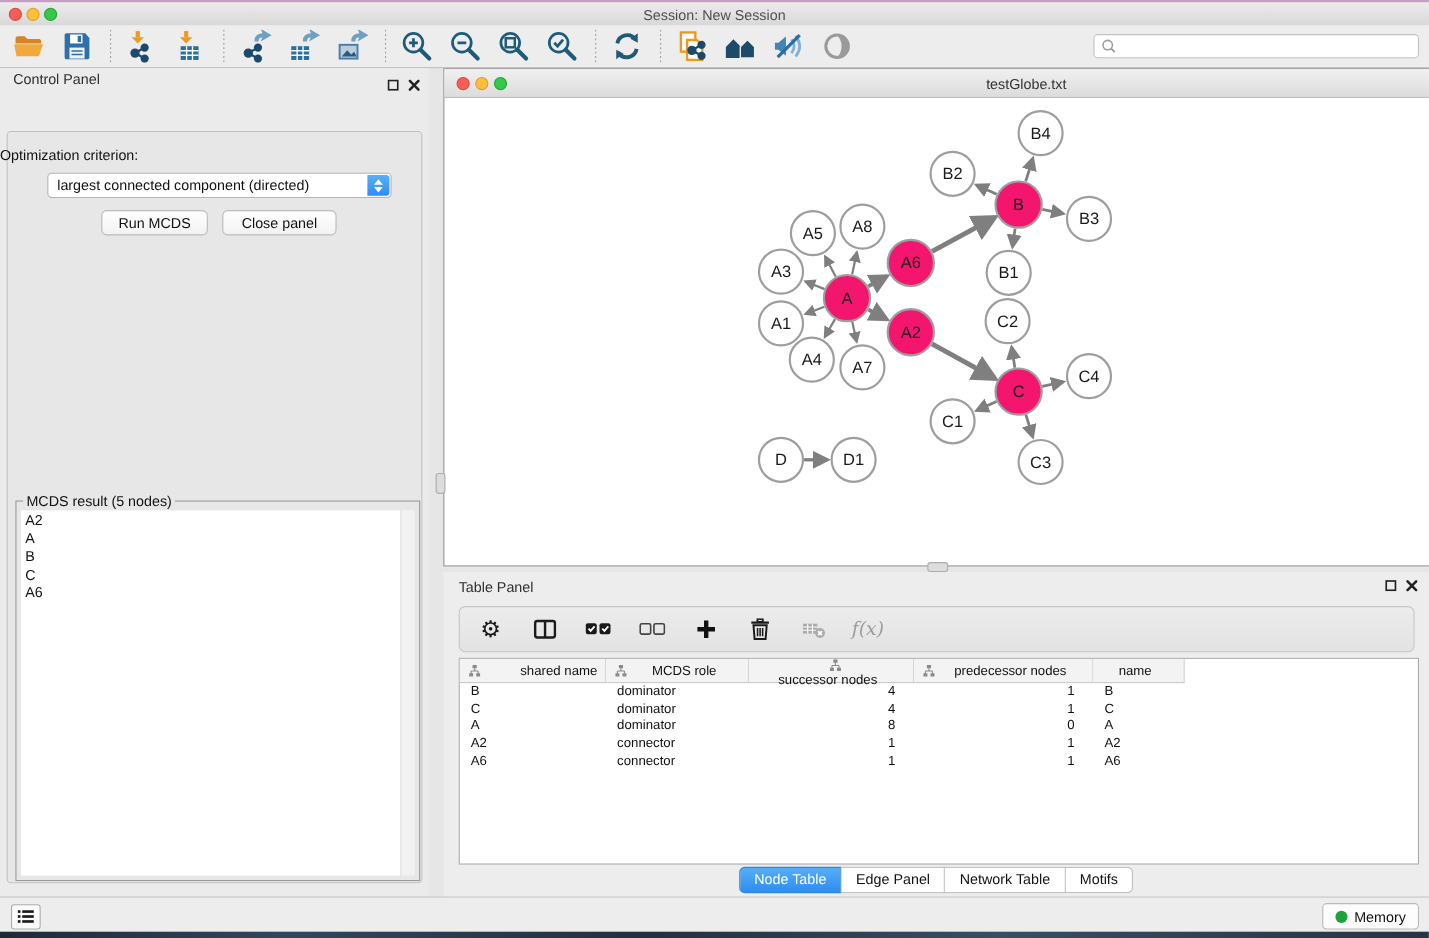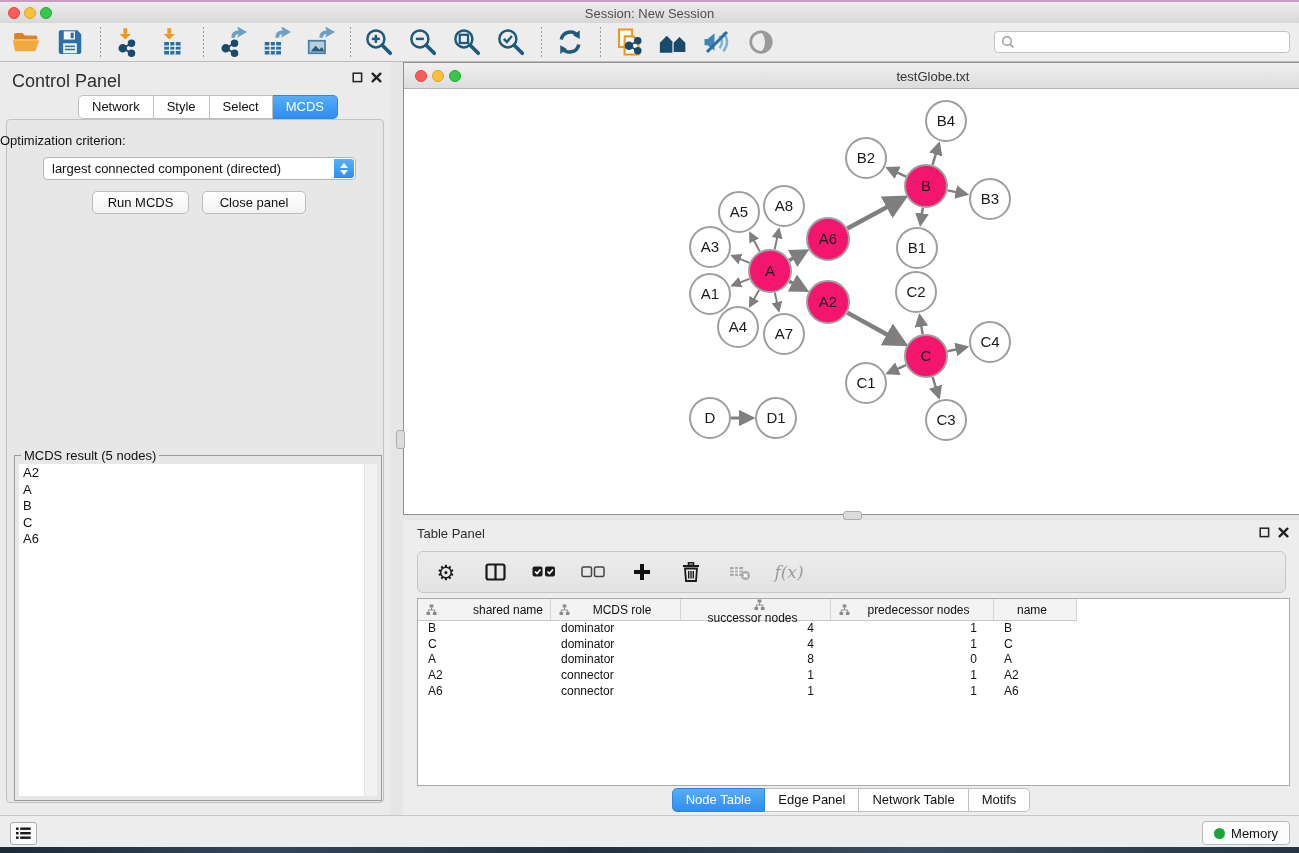--- a/index.html
+++ b/index.html
@@ -20,21 +20,21 @@
     background:#EDEDED; border-bottom:1px solid #BEBEBE; display:flex; align-items:center; padding-left:10px; }
   .tb-icon { width:32px; height:32px; display:flex; align-items:center; justify-content:center; margin-right:12px; flex:0 0 auto; }
   .tb-sep { width:1px; height:30px; margin:0 12px 0 2px; flex:0 0 auto;
     background-image:linear-gradient(#9A9A9A 40%, transparent 40%); background-size:1px 4px; }
   .search-box { position:absolute; right:9px; top:8px; width:296px; height:22px; background:#fff;
     border:1px solid #C2C2C2; border-radius:4px; display:flex; align-items:center; padding:0 6px; }
   .search-box input { border:none; outline:none; flex:1; font-size:12px; font-family:"Liberation Sans",sans-serif; background:transparent; margin-left:4px; }
 
   
   .control-panel { position:absolute; left:0; top:62px; width:390px; height:753px; background:#EBEBEB; }
-  .panel-head { position:absolute; left:12px; top:9px; font-size:18px; color:#2E2E2E; }
+  .panel-head { position:absolute; left:12px; top:2px; font-size:13px; color:#2E2E2E; }
   .win-btns { position:absolute; right:8px; top:10px; display:flex; gap:8px; align-items:center; }
   .cp-tabs { position:absolute; left:78px; top:33px; display:flex; }
   .tab-seg { font-size:13px; color:#111; background:#fff; border:1px solid #BFBFBF; border-left:none;
     padding:3px 13px 4px; line-height:15px; }
   .tab-seg:first-child { border-left:1px solid #BFBFBF; border-radius:5px 0 0 5px; }
   .tab-seg:last-child { border-radius:0 5px 5px 0; }
   .tab-seg.active { background:linear-gradient(#55AEF8,#2E8DF0); border-color:#2F87E0; color:#fff; }
   .cp-pane { position:absolute; left:6px; top:57px; width:378px; height:684px;
     background:#E7E7E7; border:1px solid #C2C2C2; border-radius:4px; }
   .opt-label { position:absolute; left:0; right:0; top:71px; font-size:13px; color:#111; }
@@ -291,26 +291,20 @@
   <div class="panel-head">Control Panel</div>
   <div class="win-btns">
     <svg width="11" height="11" viewBox="0 0 11 11">
       <rect x="1.2" y="1.2" width="8.4" height="8.4" fill="none" stroke="#222" stroke-width="1.5"></rect>
     </svg>
     <svg width="11" height="11" viewBox="0 0 11 11">
       <line x1="1.6" y1="1.6" x2="9.4" y2="9.4" stroke="#222" stroke-width="2.3" stroke-linecap="round"></line>
       <line x1="9.4" y1="1.6" x2="1.6" y2="9.4" stroke="#222" stroke-width="2.3" stroke-linecap="round"></line>
     </svg>
   </div>
-  <div class="cp-tabs" id="cp-tabs">
-      <span class="tab-seg">Network</span>
-      <span class="tab-seg">Style</span>
-      <span class="tab-seg">Select</span>
-      <span class="tab-seg active">MCDS</span>
-    </div>
   <div class="cp-pane"></div>
   <div class="opt-label">Optimization criterion:</div>
   <div class="criterion">
     <span>largest connected component (directed)</span>
     <span class="stepper">
       <span class="chev up"></span>
         <span class="chev down"></span>
     </span>
   </div>
   <div class="cp-btn" style="left:92px;width:97px;">Run MCDS</div>

